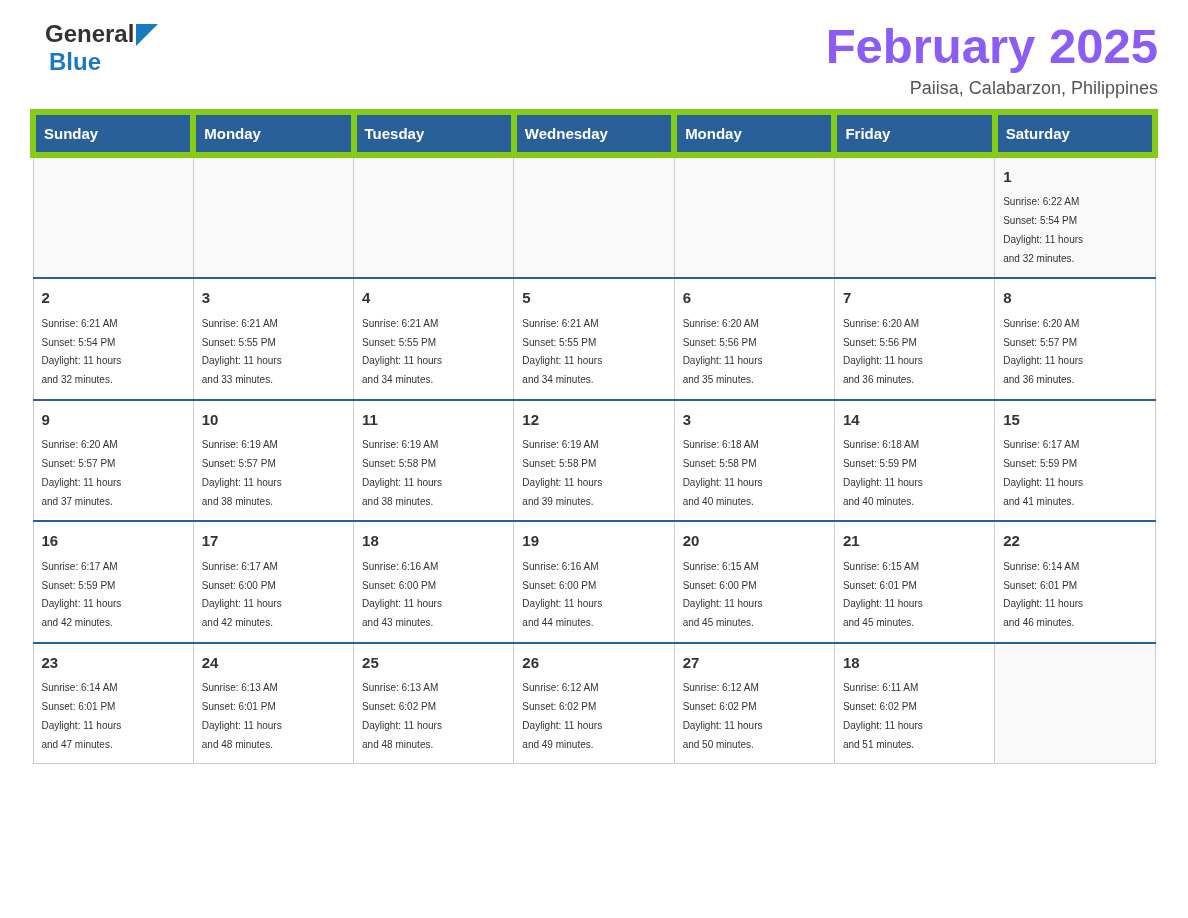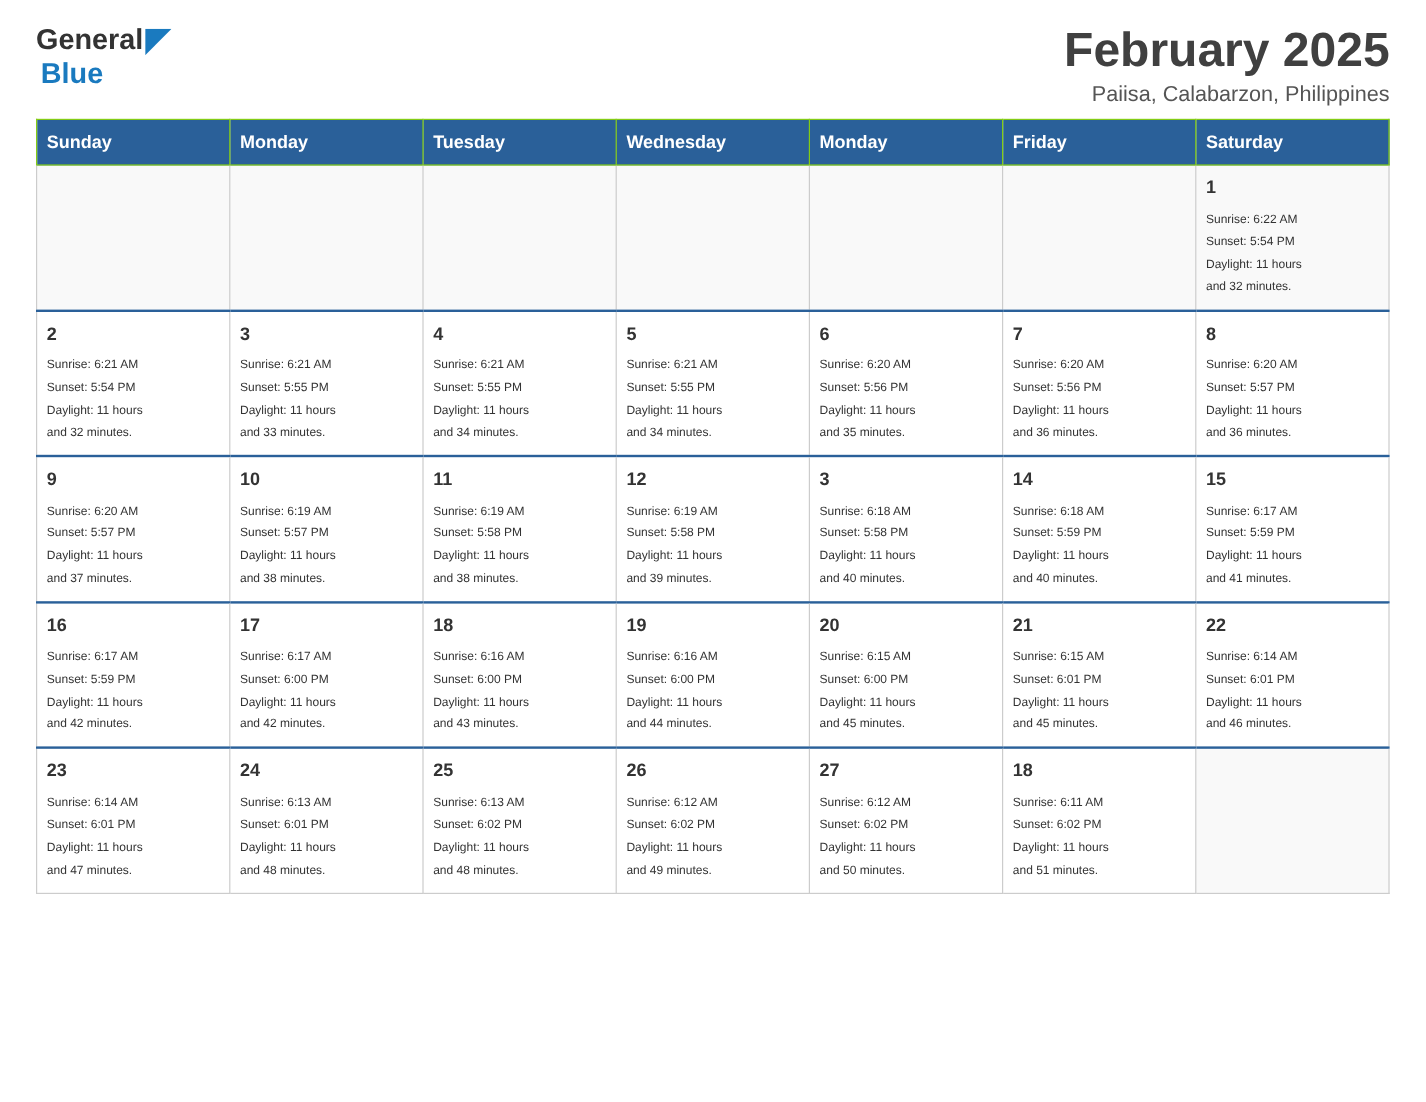--- a/index.html
+++ b/index.html
@@ -8,48 +8,49 @@
       background: #fff;
       padding: 20px 30px;
       width: 1188px;
       min-height: 918px;
     }
     .header {
       display: flex;
       justify-content: space-between;
       align-items: flex-start;
       margin-bottom: 10px;
+      margin-left: 15px;
     }
     .title-section {
       text-align: right;
     }
     .month-title {
-      font-size: 40px;
+      font-size: 49px;
       font-weight: bold;
-      color: #404040;
+      color: #8b5cf6;
       line-height: 1.1;
     }
     .location {
       font-size: 18px;
       color: #555;
       margin-top: 4px;
     }
     .calendar {
       width: 100%;
       border-collapse: collapse;
       margin-top: 10px;
     }
     .calendar thead tr th {
       background-color: #2a6099;
       color: #fff;
       padding: 10px 8px;
       text-align: left;
       font-size: 15px;
       font-weight: bold;
-      border: 1px solid #84cc16;
+      border: 6px solid #84cc16;
     }
     .calendar tbody tr td {
       vertical-align: top;
       padding: 8px 8px 10px 8px;
       border: 1px solid #ccc;
       width: 14.28%;
       font-size: 12.5px;
       color: #333;
       line-height: 1.5;
       min-height: 100px;

